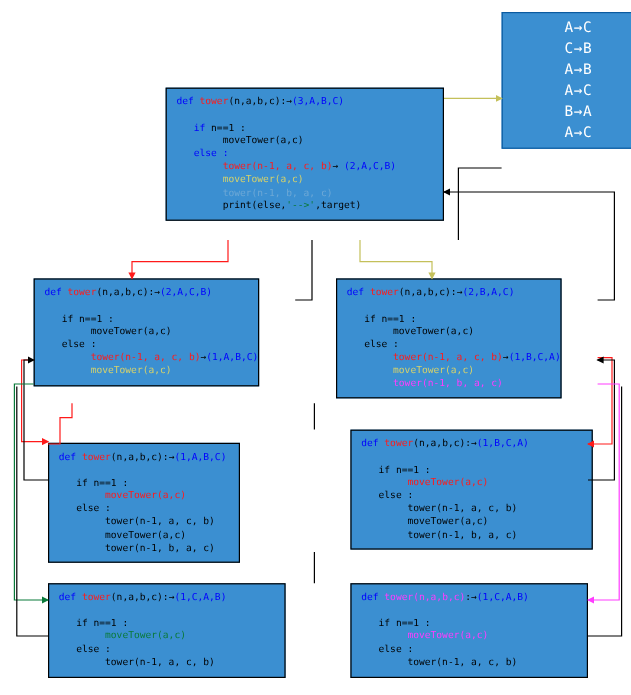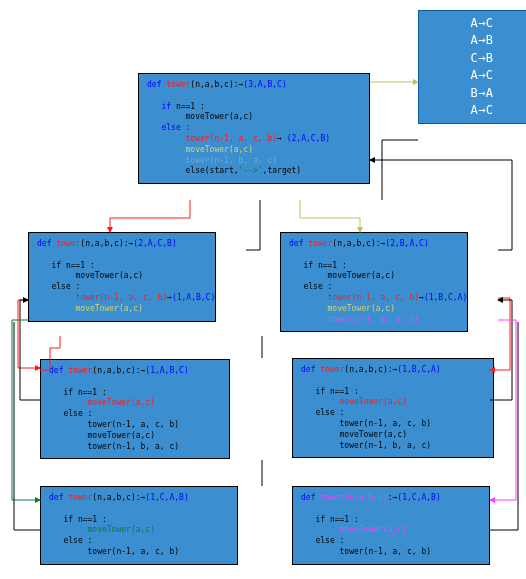--- a/index.html
+++ b/index.html
@@ -15,50 +15,50 @@
   .out{position:absolute;background:#3b8fd1;border:1px solid #0a5aa0;color:#fff;font-size:12px;text-align:center;padding:4px 18px;line-height:1.45;letter-spacing:.5px}
   svg{position:absolute;left:0;top:0;pointer-events:none}
 </style>
 </head>
 <body>
 
 <div class="stage">
 
   <div class="out" style="left:418px;top:10px;width:90px">
     <div>A→C</div>
+    <div>C→B</div>
     <div>A→B</div>
-    <div>C→B</div>
     <div>A→C</div>
     <div>B→A</div>
     <div>A→C</div>
   </div>
 
   <div class="box code" style="left:138px;top:73px;width:232px">
     <div><span class="k-blue">def </span><span class="k-red">tower</span><span>(n,a,b,c):→</span><span class="k-blue">(3,A,B,C)</span></div>
     <div>&nbsp;</div>
     <div><span class="k-blue">   if </span><span>n==1 :</span></div>
     <div><span>        moveTower(a,c)</span></div>
     <div><span class="k-blue">   else :</span></div>
     <div><span>        </span><span class="k-red">tower(n-1, a, c, b)</span><span>→ </span><span class="k-blue">(2,A,C,B)</span></div>
     <div><span>        </span><span class="k-yellow">moveTower(a,c)</span></div>
     <div><span>        </span><span class="k-faded">tower(n-1, b, a, c)</span></div>
-    <div><span>        else(start,</span><span class="k-green">'--&gt;'</span><span>,target)</span></div>
+    <div><span>        print(else,</span><span class="k-green">'--&gt;'</span><span>,target)</span></div>
   </div>
 
   <div class="box code" style="left:28px;top:232px;width:188px">
     <div><span class="k-blue">def </span><span class="k-red">tower</span><span>(n,a,b,c):→</span><span class="k-blue">(2,A,C,B)</span></div>
     <div>&nbsp;</div>
     <div>   if n==1 :</div>
     <div>        moveTower(a,c)</div>
     <div>   else :</div>
     <div><span>        </span><span class="k-red">tower(n-1, a, c, b)</span><span>→</span><span class="k-blue">(1,A,B,C)</span></div>
     <div><span>        </span><span class="k-yellow">moveTower(a,c)</span></div>
   </div>
 
-  <div class="box code" style="left:40px;top:359px;width:190px">
+  <div class="box code" style="left:40px;top:369px;width:160px">
     <div><span class="k-blue">def </span><span class="k-red">tower</span><span>(n,a,b,c):→</span><span class="k-blue">(1,A,B,C)</span></div>
     <div>&nbsp;</div>
     <div>   if n==1 :</div>
     <div><span>        </span><span class="k-red">moveTower(a,c)</span></div>
     <div>   else :</div>
     <div>        tower(n-1, a, c, b)</div>
     <div>        moveTower(a,c)</div>
     <div>        tower(n-1, b, a, c)</div>
   </div>
 

